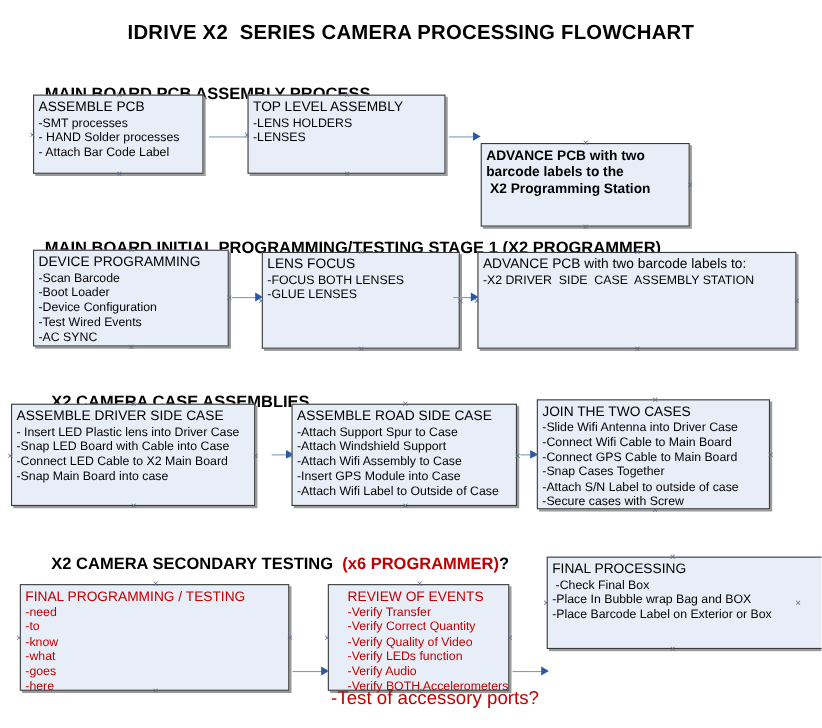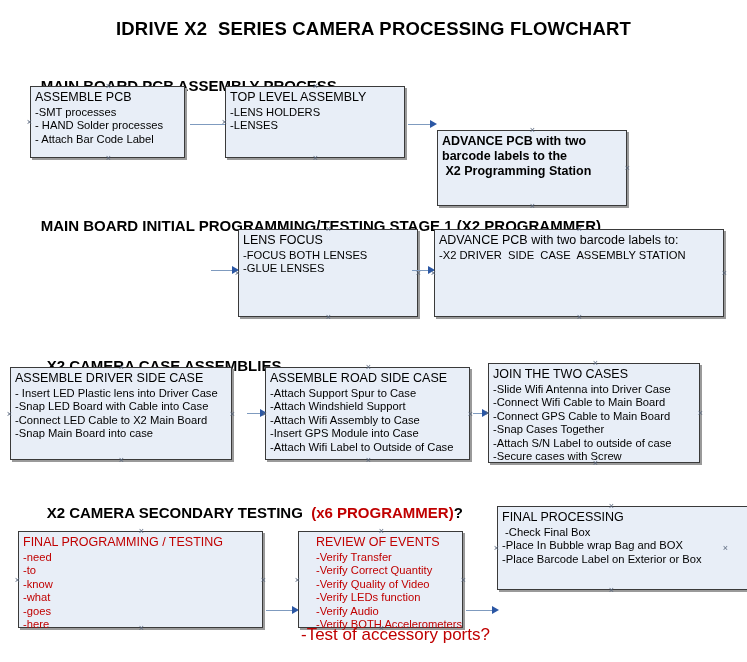--- a/index.html
+++ b/index.html
@@ -140,20 +140,31 @@
     <div class="line"> X2 Programming Station</div>
     <span class="handle" style="left:91px; top:-4px;"></span>
     <span class="handle" style="left:91px; top:72px;"></span>
     <span class="handle" style="left:186px; top:34px;"></span>
   </div>
 
   <div class="section-head" style="left:24px; top:200px;">
     <span>MAIN BOARD INITIAL PROGRAMMING/TESTING STAGE 1 (X2 PROGRAMMER)</span>
   </div>
 
+  <div class="node" style="left:30px; top:227px; width:178px; height:88px;">
+    <div class="title">DEVICE PROGRAMMING</div>
+    <div class="line">-Scan Barcode</div>
+    <div class="line">-Boot Loader</div>
+    <div class="line">-Device Configuration</div>
+    <div class="line">-Test Wired Events</div>
+    <div class="line">-AC SYNC</div>
+    <span class="handle" style="left:85px; top:-4px;"></span>
+    <span class="handle" style="left:85px; top:84px;"></span>
+    <span class="handle" style="left:174px; top:40px;"></span>
+  </div>
 
   <div class="conn" style="left:211px; top:270px; width:24px;"></div>
   <div class="arrow" style="left:232px; top:266px;"></div>
 
   <div class="node" style="left:238px; top:229px; width:180px; height:88px;">
     <div class="title">LENS FOCUS</div>
     <div class="line">-FOCUS BOTH LENSES</div>
     <div class="line">-GLUE LENSES</div>
     <span class="handle" style="left:86px; top:-4px;"></span>
     <span class="handle" style="left:86px; top:84px;"></span>

